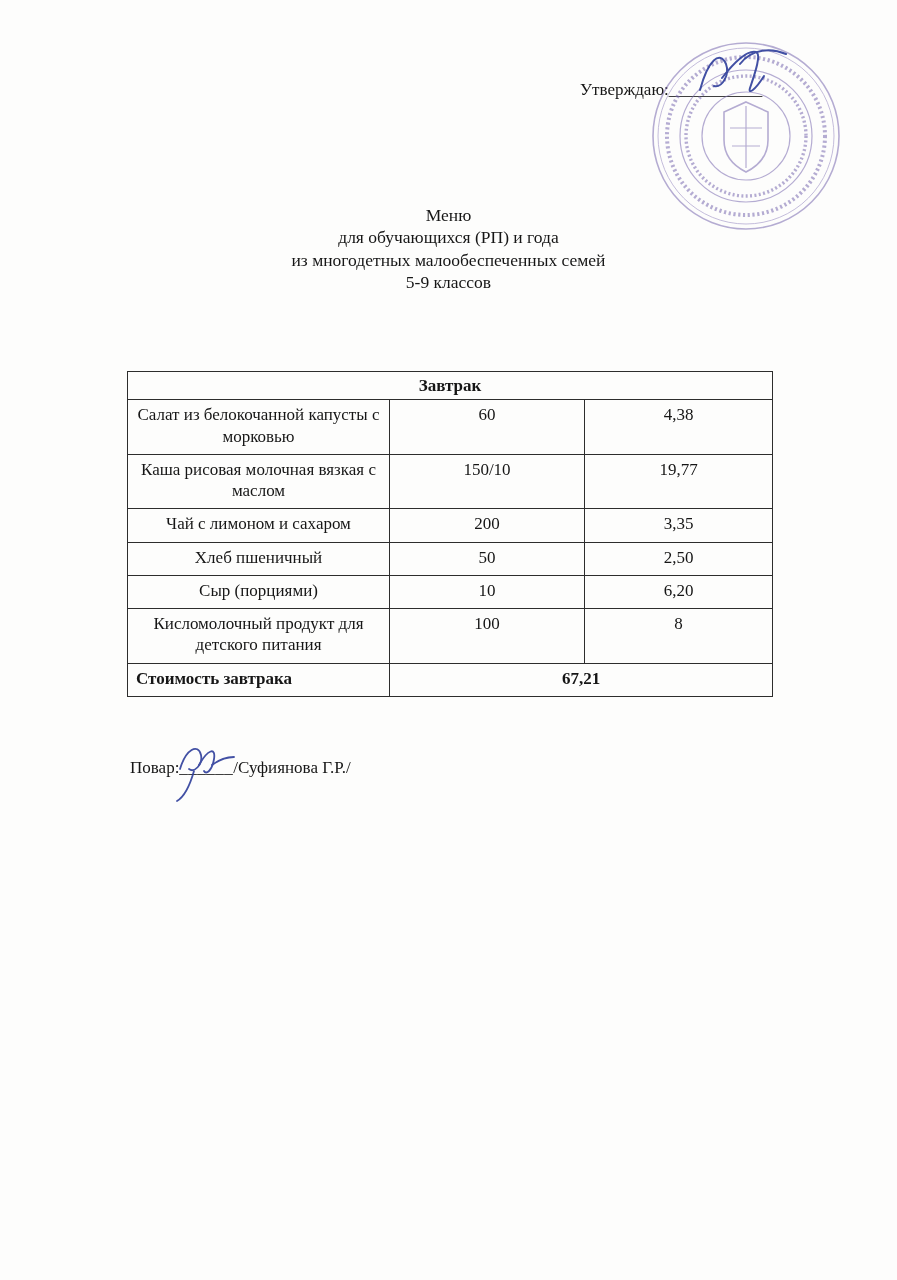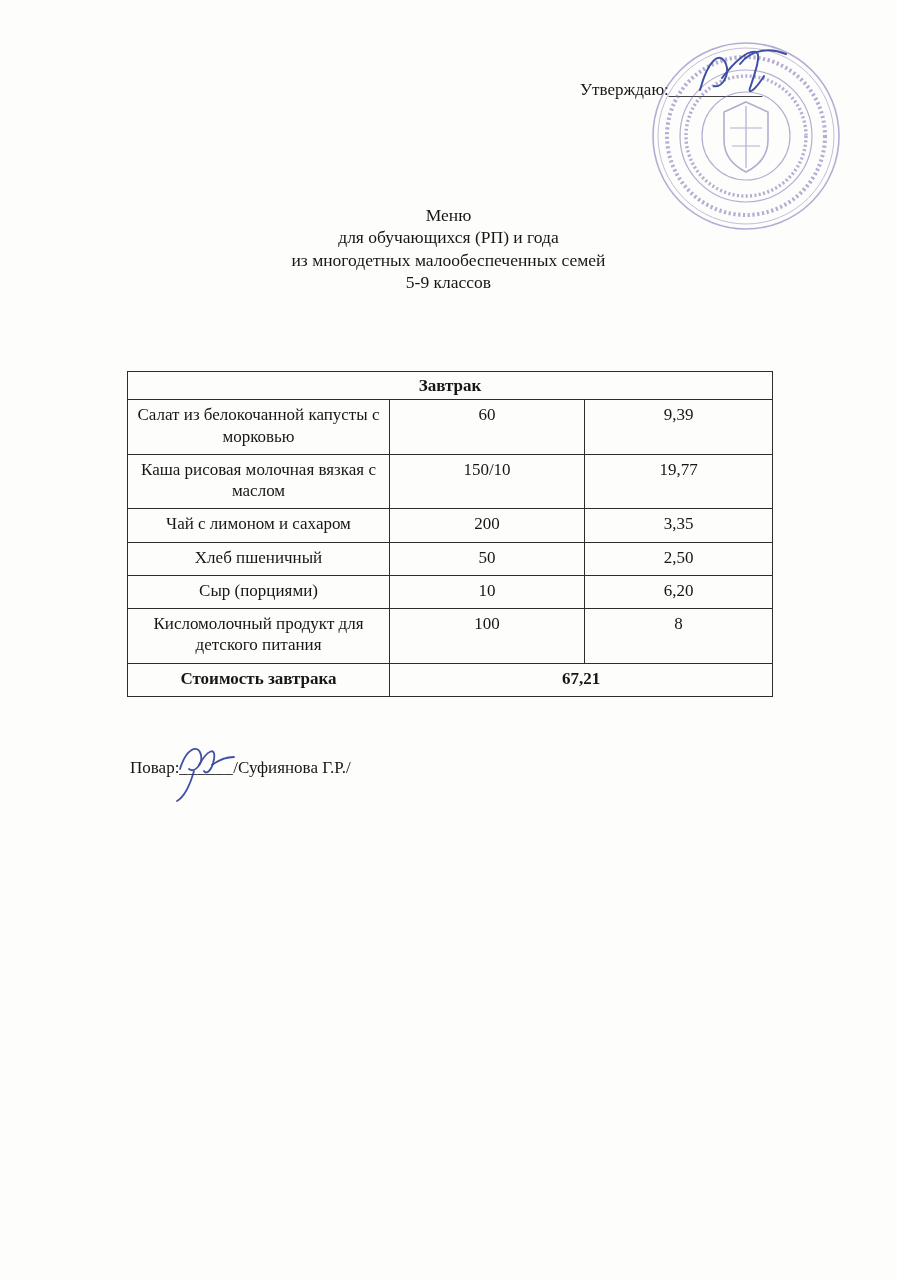--- a/index.html
+++ b/index.html
@@ -61,21 +61,21 @@
     vertical-align:top;
     text-align:center;
     line-height:1.25;
   }
   .menu-table th.breakfast {
     text-align:center;
     font-weight:bold;
     padding:3px 8px;
   }
   .menu-table tr.total-row td { font-weight:bold; }
-  .menu-table td.total-label { text-align:center;margin-top:12px; }
+  .menu-table td.total-label { text-align:left;margin-top:12px; }
   .menu-table td.total-value { text-align:center;margin-top:21px; }
   .cook-line {
     position:absolute;
     top:758px; left:130px;
     font-size:17px;
     z-index:2;
   }
   .sig-cook {
     position:absolute;
     top:735px; left:172px;
@@ -132,21 +132,21 @@
         <col class="c2">
         <col class="c3">
       </colgroup>
     <tbody>
       <tr>
         <th class="breakfast" colspan="3">Завтрак</th>
       </tr>
       <tr>
         <td>Салат из белокочанной капусты с морковью</td>
         <td>60</td>
-        <td>9,39</td>
+        <td>4,38</td>
       </tr>
       <tr>
         <td>Каша рисовая молочная вязкая с маслом</td>
         <td>150/10</td>
         <td>19,77</td>
       </tr>
       <tr>
         <td>Чай с лимоном и сахаром</td>
         <td>200</td>
         <td>3,35</td>

